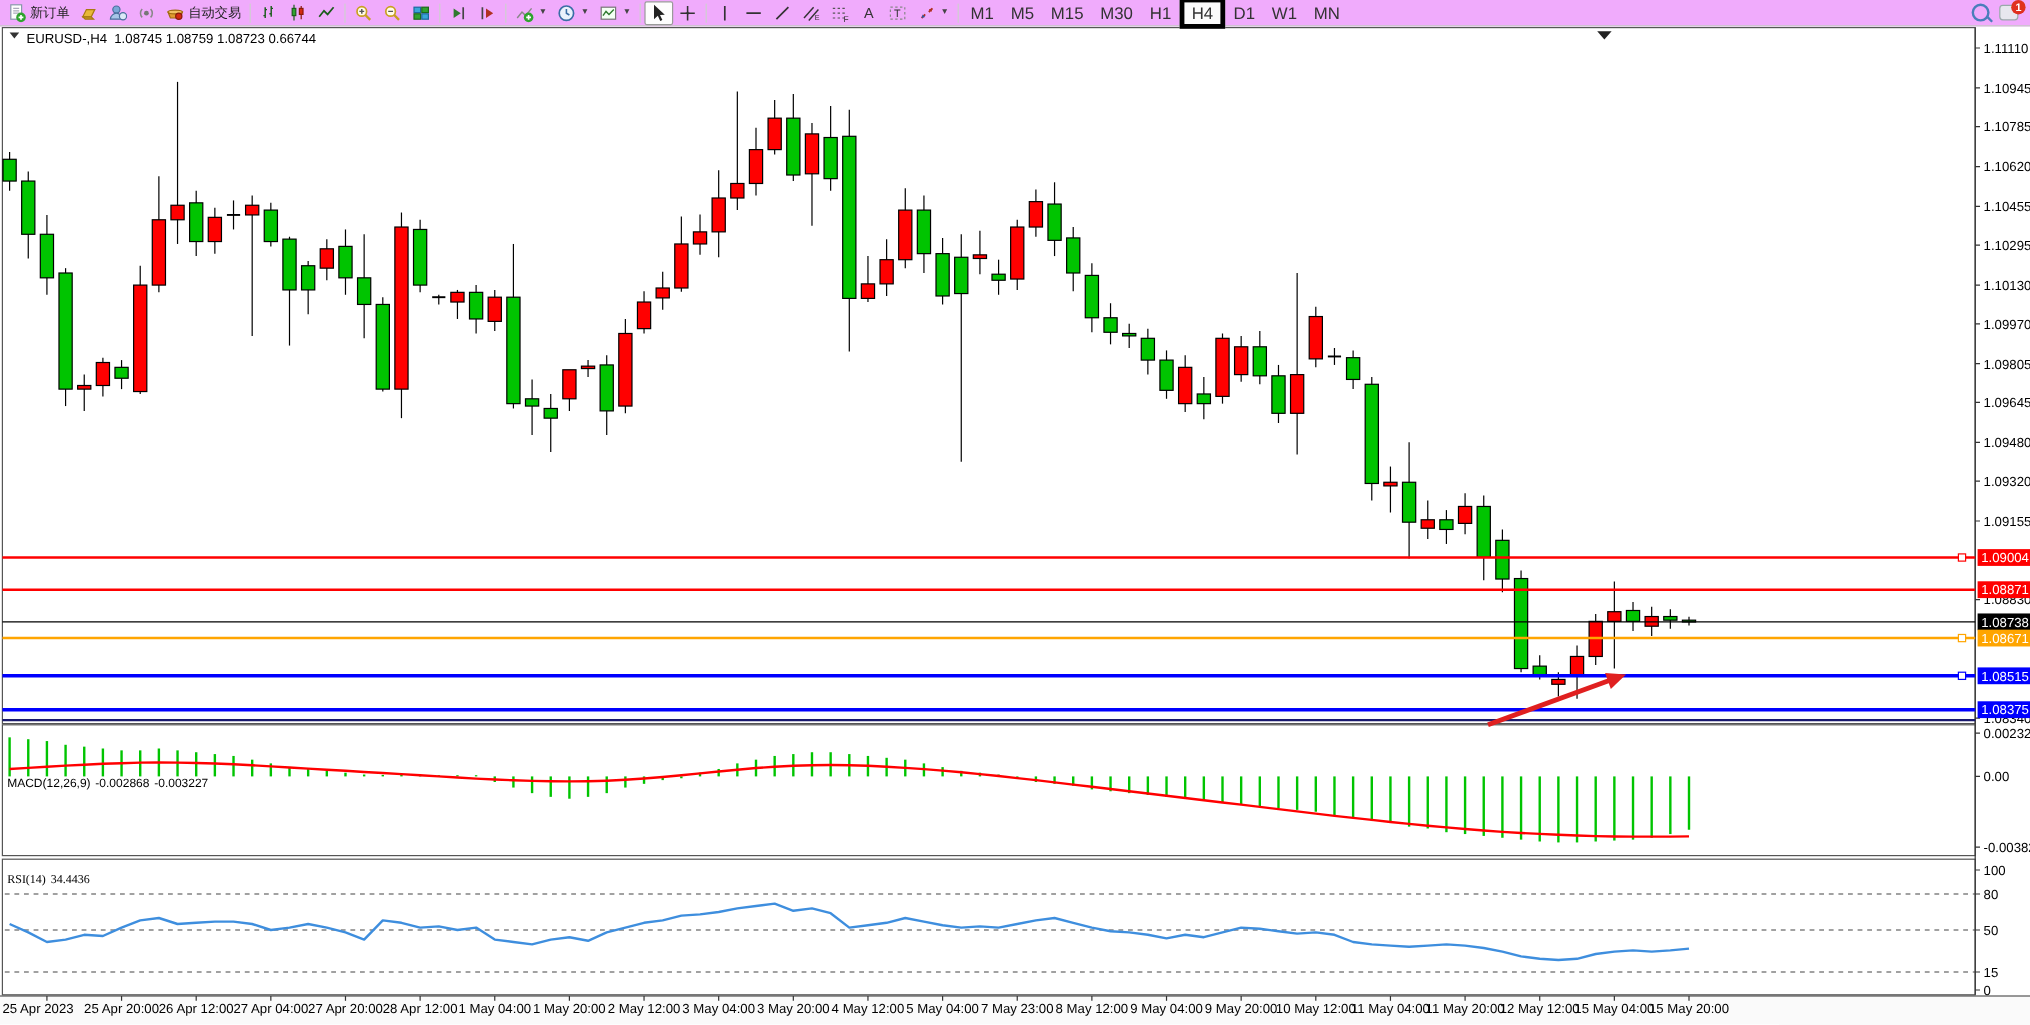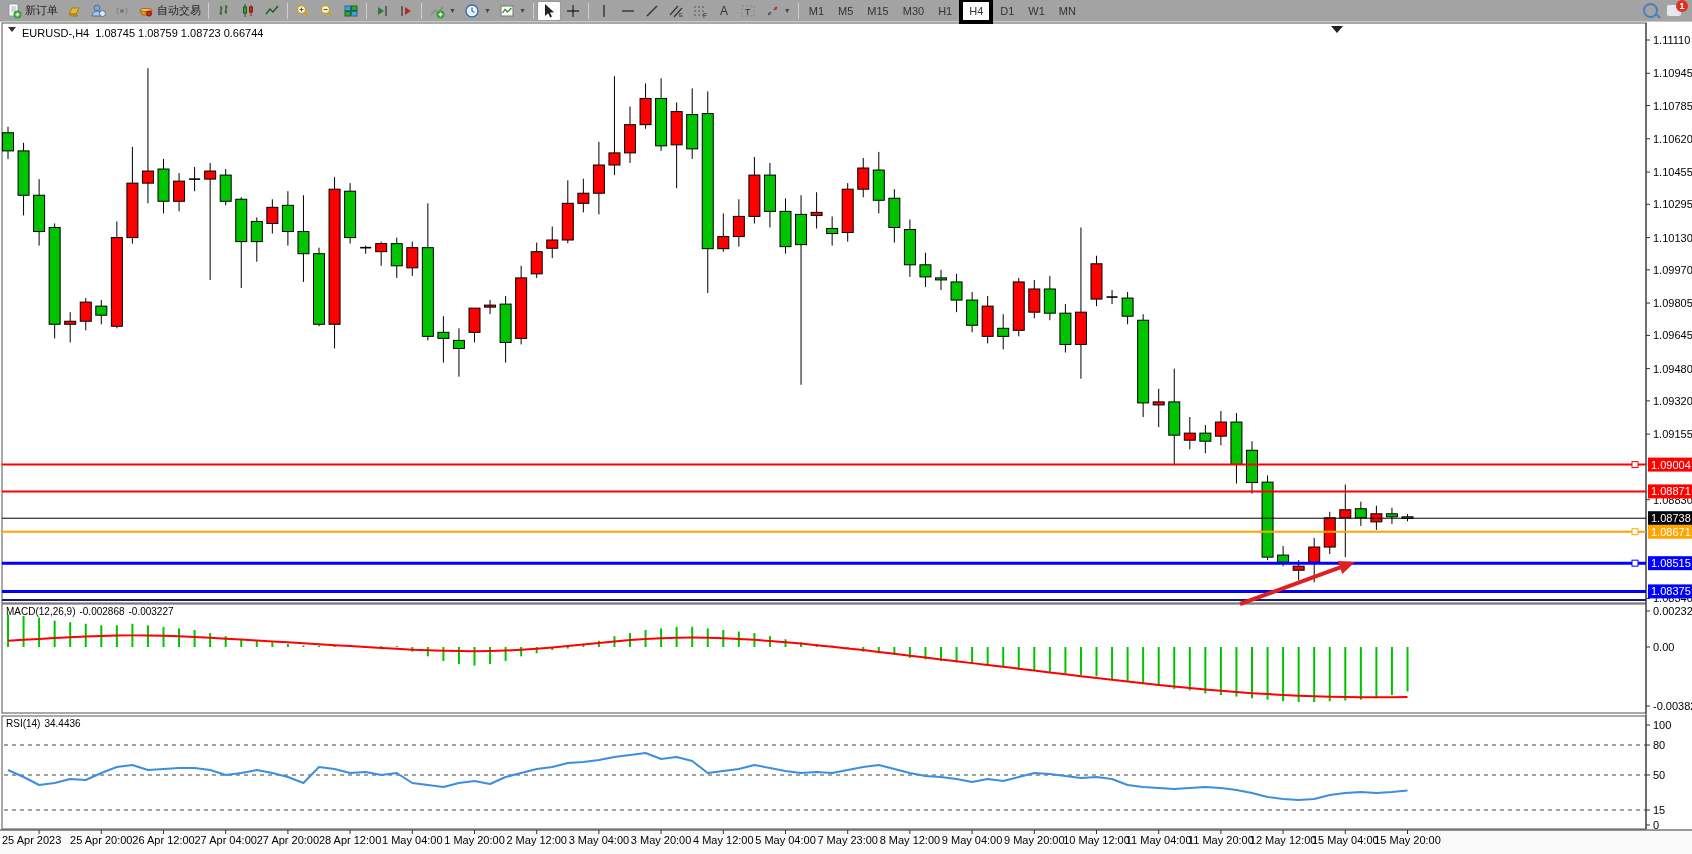--- a/index.html
+++ b/index.html
@@ -1,36 +1,36 @@
 <!DOCTYPE html>
 <html><head>
 <meta charset="utf-8">
 <style>
   html,body{margin:0;padding:0;background:#fff;font-family:"Liberation Sans",sans-serif;}
   #stage{position:relative;width:1692px;height:854px;background:#fff;overflow:hidden;}
   
-  #toolbar{position:absolute;left:0;top:0;width:1692px;height:22px;background:#a3a3a3;border-bottom:1px solid #c8c8c8;display:flex;align-items:center;padding:0 2px;box-sizing:border-box;z-index:10;}
+  #toolbar{position:absolute;left:0;top:0;width:1692px;height:22px;background:#f0abfc;border-bottom:1px solid #c8c8c8;display:flex;align-items:center;padding:0 2px;box-sizing:border-box;z-index:10;}
   .tbtn{display:flex;align-items:center;gap:3px;height:18px;padding:0 3px;border:1px solid transparent;border-radius:2px;cursor:default;font-size:11px;color:#222;white-space:nowrap;}
   .tbtn.active{background:#fdfdfd;border:1px solid #9a9a9a;}
   .tbtn .dd{font-size:7px;color:#444;margin-left:1px;}
   .tsep{width:1px;height:16px;background:#cfcfcf;margin:0 3px;}
   .tficon{width:16px;height:16px;display:inline-block;}
-  .tf{font-size:11px;color:#333;padding:1px 6px;height:16px;line-height:16px;border:1px solid transparent;}
+  .tf{font-size:14px;color:#333;padding:1px 6px;height:16px;line-height:16px;border:1px solid transparent;}
   .tf.active{background:#fbfbfb;border:4px solid #000000;}
   #tb-right{margin-left:auto;display:flex;align-items:center;gap:8px;padding-right:8px;}
   .magicon{position:relative;width:11px;height:11px;border:2px solid #4a7ebb;border-radius:50%;display:inline-block;}
   .magicon::after{content:"";position:absolute;width:6px;height:2px;background:#4a7ebb;transform:rotate(45deg);right:-5px;bottom:-1px;}
   #chat-icon{position:relative;width:14px;height:11px;background:#e7e7ef;border:1px solid #9aa;border-radius:3px;display:inline-block;}
   #chat-badge{position:absolute;top:-5px;right:-7px;background:#e03020;color:#fff;border-radius:50%;width:12px;height:12px;font-size:9px;line-height:12px;text-align:center;font-weight:bold;}
   
   #hdr{position:absolute;left:8px;top:27px;font-size:11px;color:#000;z-index:5;display:flex;align-items:flex-start;gap:6px;}
   #hdr .tri{width:0;height:0;border-left:4px solid transparent;border-right:4px solid transparent;border-top:5px solid #333;display:inline-block;}
-  #macd-lbl,#rsi-lbl{position:absolute;left:6px;font-size:10px;color:#000;z-index:5;}
+  #macd-lbl,#rsi-lbl{position:absolute;left:6px;font-size:10px;color:#000;z-index:5;margin-top:42px;}
   #macd-lbl{top:606px;}
-  #rsi-lbl{top:718px;}
+  #rsi-lbl{top:686px;font-family:Liberation Serif, serif;}
   #macd-lbl span,#rsi-lbl span{margin-right:4px;}
   svg text{font-family:"Liberation Sans",sans-serif;}
 </style>
 </head>
 <body>
 
 <div id="stage">
   <div id="toolbar">
       <div class="tbtn">
         <span class="tficon"><svg viewBox="0 0 16 16">

